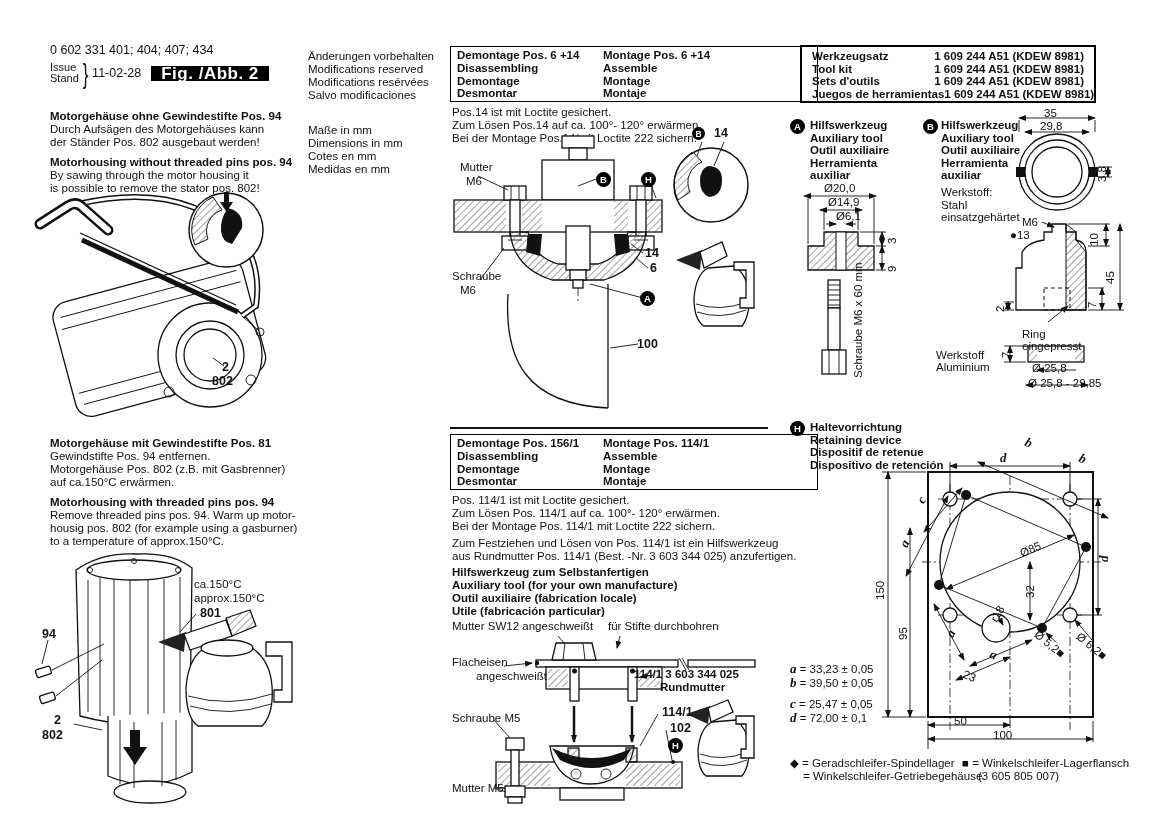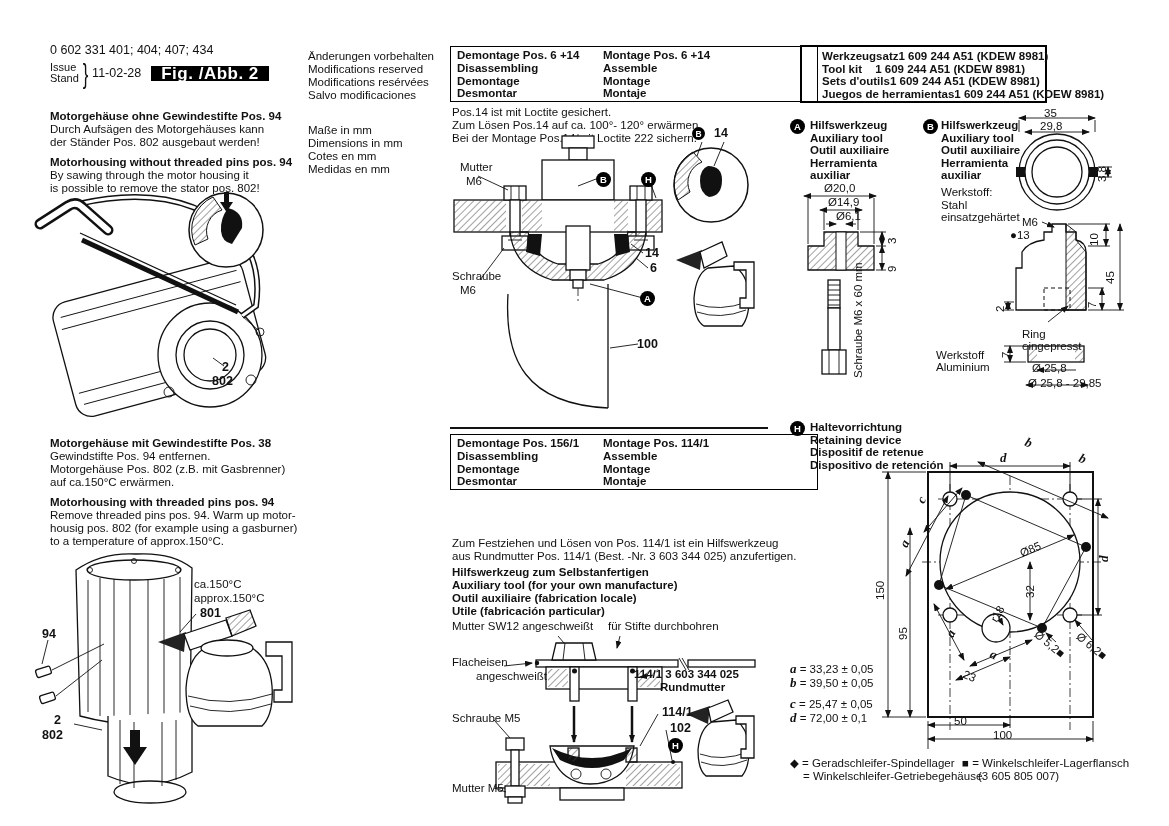--- a/index.html
+++ b/index.html
@@ -11,22 +11,22 @@
   .lbl{position:absolute;font-size:11.5px;line-height:12px;white-space:nowrap}
   .b{font-weight:bold}
   .fs12{font-size:12.5px}
   .it{font-style:italic;font-family:"Liberation Serif",serif;font-weight:bold;font-size:13px}
   .rot{transform-origin:0 0}
   .circ{position:absolute;width:15px;height:15px;border-radius:50%;background:#000;color:#fff;
         font-size:9.5px;font-weight:bold;display:flex;align-items:center;justify-content:center}
   .circ.sm{width:13px;height:13px;font-size:8.5px}
   .hdr-box{position:absolute;width:368px;height:56px;border:1.5px solid #000;box-sizing:border-box}
   .hdr-col{position:absolute;top:2px;font-size:11.5px;line-height:12.8px;font-weight:bold;white-space:nowrap}
-  .tkbox{position:absolute;left:800px;top:45px;width:247px;height:58px;border:2px solid #000;
-         box-sizing:border-box;padding:3px 20px;font-size:11.5px;line-height:12.5px;font-weight:bold}
+  .tkbox{position:absolute;left:800px;top:45px;width:296px;height:58px;border:2px solid #000;
+         box-sizing:border-box;padding:3px 10px;font-size:11.5px;line-height:12.5px;font-weight:bold}
   .tkrow{display:flex;white-space:nowrap}
   .tkrow .nm{width:136px}
   .issue{position:absolute;display:flex;align-items:center;font-size:11px;line-height:11px}
   .brace{font-size:28px;font-weight:300;transform:scaleX(.6);margin:0 2px}
   .figbox{background:#000;color:#fff;font-weight:bold;font-size:17px;padding:2px 10px;margin-left:10px;letter-spacing:.5px}
   .sep{position:absolute;background:#111}
   svg.fig{position:absolute;overflow:visible}
   .s{stroke:#111;stroke-width:1.3}
   .s2{stroke:#111;stroke-width:2}
   .d{stroke:#111;stroke-width:.9;fill:none}
@@ -110,21 +110,21 @@
   <path d="M163,55 A36,36 0 0 1 181,7 L190,20 A22,22 0 0 0 176,49 Z" fill="url(#hx)" stroke="#111" stroke-width="1"></path>
   <path d="M196,18 q16,4 14,20 l-10,16 q-10,-2 -11,-13 q-1,-12 7,-23 z" fill="#111"></path>
   <rect x="192" y="2" width="5" height="10" fill="#111"></rect>
       <polygon points="188,12 201,12 194.5,22" fill="#111"></polygon>
   <line class="d" x1="181" y1="168" x2="192" y2="176"></line>
 </svg>
 <div class="lbl b fs12" style="left:222px;top:361px">2</div>
 <div class="lbl b fs12" style="left:212px;top:375px">802</div>
 
 <div class="tblock" style="left:50px;top:437px">
-  <div class="b">Motorgehäuse mit Gewindestifte Pos. 38</div>
+  <div class="b">Motorgehäuse mit Gewindestifte Pos. 81</div>
   <div>Gewindstifte Pos. 94 entfernen.</div>
   <div>Motorgehäuse Pos. 802 (z.B. mit Gasbrenner)</div>
   <div>auf ca.150°C erwärmen.</div>
   <div class="gap"></div>
   <div class="b">Motorhousing with threaded pins pos. 94</div>
   <div>Remove threaded pins pos. 94. Warm up motor-</div>
   <div>housig pos. 802 (for example using a gasburner)</div>
   <div>to a temperature of approx.150°C.</div>
 </div>
 
@@ -270,20 +270,25 @@
     <div>Demontage</div>
     <div>Desmontar</div>
   </div>
   <div class="hdr-col" style="left:152px">
     <div>Montage Pos. 114/1</div>
     <div>Assemble</div>
     <div>Montage</div>
     <div>Montaje</div>
   </div>
 </div>
+<div class="tblock" style="left:452px;top:494px">
+  <div>Pos. 114/1 ist mit Loctite gesichert.</div>
+  <div>Zum Lösen Pos. 114/1 auf ca. 100°- 120° erwärmen.</div>
+  <div>Bei der Montage Pos. 114/1 mit Loctite 222 sichern.</div>
+</div>
 <div class="tblock" style="left:452px;top:537px">
   <div>Zum Festziehen und Lösen von Pos. 114/1 ist ein Hilfswerkzeug</div>
   <div>aus Rundmutter Pos. 114/1 (Best. -Nr. 3 603 344 025) anzufertigen.</div>
 </div>
 <div class="tblock" style="left:452px;top:566px">
   <div class="b">Hilfswerkzeug zum Selbstanfertigen</div>
   <div class="b">Auxiliary tool (for your own manufacture)</div>
   <div class="b">Outil auxiliaire (fabrication locale)</div>
   <div class="b">Utile (fabric­ación particular)</div>
 </div>

